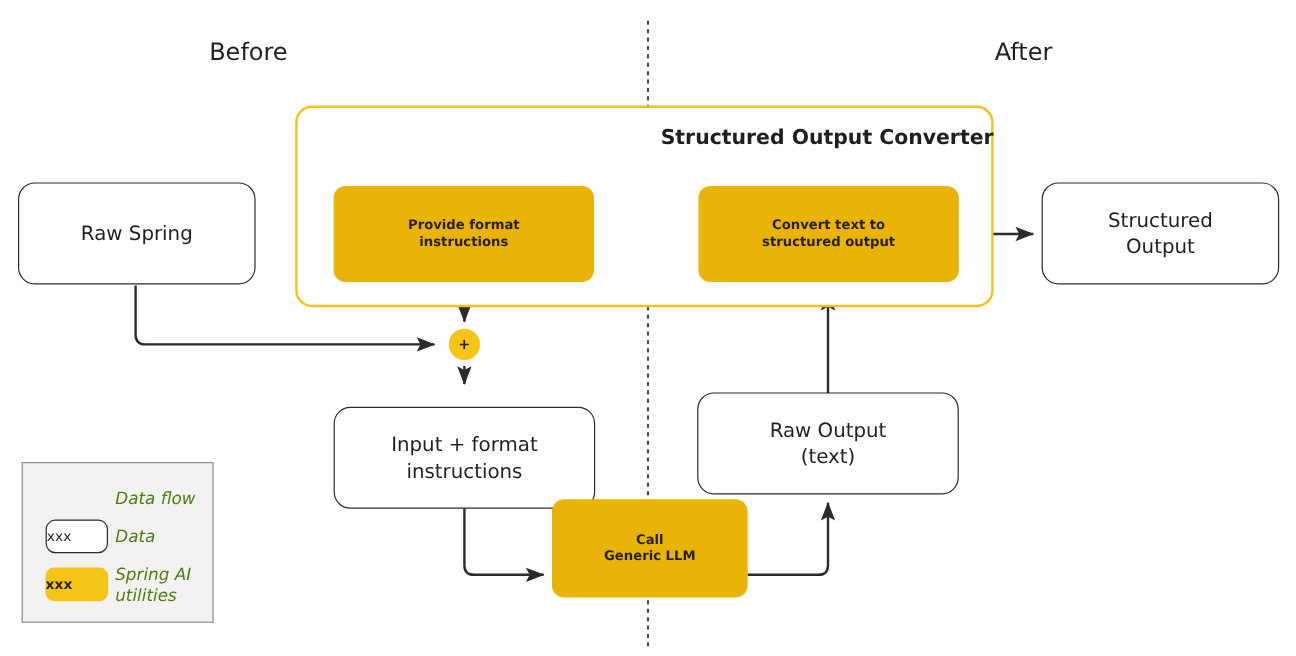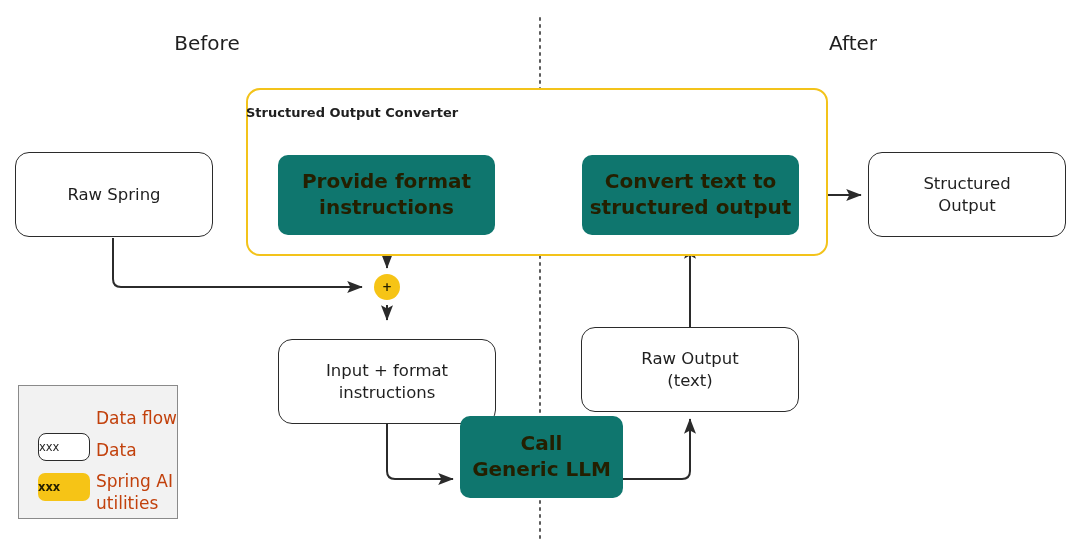--- a/index.html
+++ b/index.html
@@ -27,42 +27,42 @@
   }
   .data-node{
     background:#ffffff;
     border:1.9px solid #2b2b2b;
     border-radius:14px;
     font-size:16.5px;
     font-weight:400;
     color:#1f1f1f;
   }
   .util-node{
-    background:#0f766e;
+    background:#eab308;
     border:none;
     border-radius:10px;
-    font-size:20px;
+    font-size:11px;
     font-weight:700;
     color:#241f00;
   }
   .group-box{
     position:absolute;
     z-index:1;
     background:#ffffff;
     border:2.4px solid #F3C31A;
     border-radius:14px;
     box-sizing:border-box;
   }
   .group-title{
     position:absolute;
     z-index:2;
-    font-size:13px;
+    font-size:17px;
     font-weight:700;
     color:#1f1f1f;
-    text-align:left;
+    text-align:right;
     white-space:nowrap;
   }
   .panel-title{
     position:absolute;
     z-index:2;
     font-size:20px;
     font-weight:400;
     color:#1f1f1f;
     text-align:center;
     white-space:nowrap;
@@ -81,24 +81,25 @@
     position:absolute;
     z-index:5;
     left:18px;top:385px;
     width:160px;height:134px;
     background:#f2f2f2;
     border:1.4px solid #8a8a8a;
     box-sizing:border-box;
   }
   .legend-label{
     position:absolute;
-    font-size:17px;
-    color:#c2410c;
+    font-size:14px;
+    color:#4d7c0f;
     line-height:1.28;
     white-space:pre-line;
+    font-style:italic;
   }
   .legend-swatch{
     position:absolute;
     width:52px;height:28px;
     display:flex;align-items:center;justify-content:flex-start;
     font-size:11.5px;
     box-sizing:border-box;
   }
   .legend-swatch.data{
     background:#ffffff;

